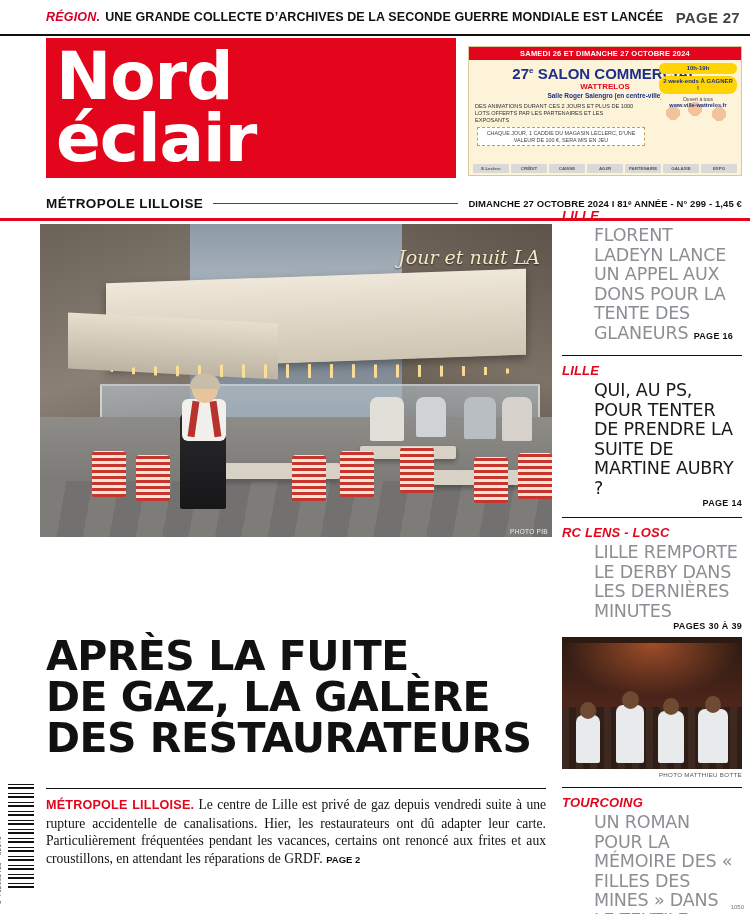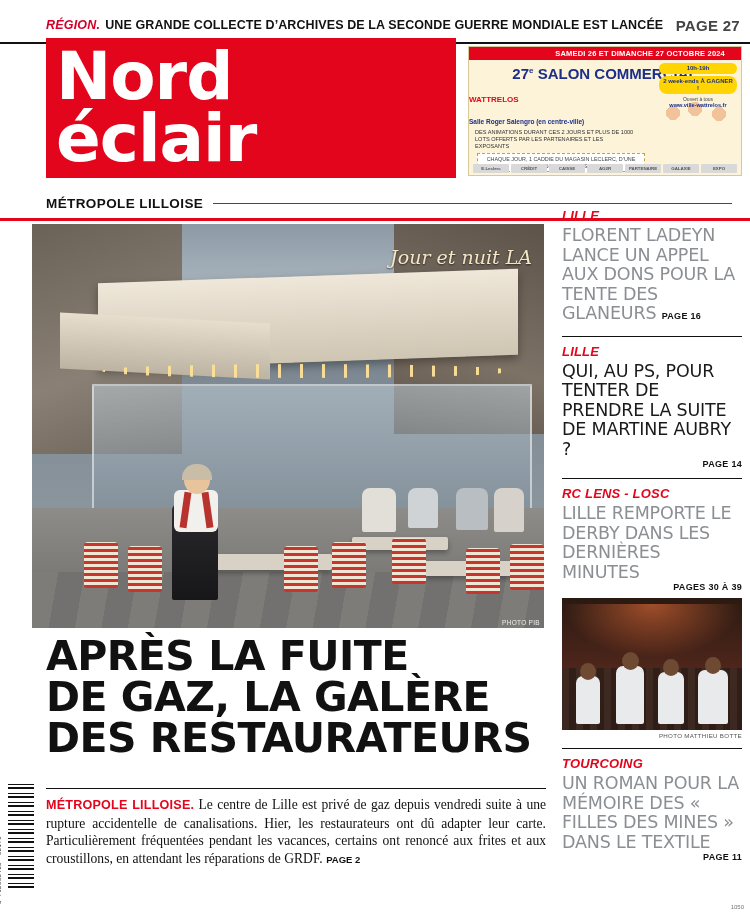--- a/index.html
+++ b/index.html
@@ -11,21 +11,21 @@
     overflow: hidden;
   }
   .page {
     position: relative;
     width: 750px; height: 914px;
     background: #ffffff;
   }
 
   
   .topbar {
-    position: absolute; top: 8px; left: 0; width: 750px; height: 36px;
+    position: absolute; top: 0; left: 0; width: 750px; height: 36px;
     background: #ffffff;
     border-bottom: 2px solid #111;
     display: flex; align-items: center;
     padding: 0 10px 0 46px;
   }
   .topbar .region {
     color: #d4002a; font-weight: bold; font-style: italic;
     font-size: 12.5px; letter-spacing: .2px; margin-right: 5px;
   }
   .topbar .headline {
@@ -68,30 +68,30 @@
     padding: 4px 3px; letter-spacing: -.2px;
   }
 
   
   .ad-top {
     position: absolute; top: 46px; left: 468px; width: 274px; height: 130px;
     background: #fdf3d9; border: 1px solid #d8c89a; overflow: hidden;
   }
   .ad-top .ad-date {
     background: #e3051b; color: #fff; font-size: 7.5px; font-weight: bold;
-    text-align: right; padding: 2px 16px; letter-spacing: .2px;
+    text-align: center; padding: 2px 16px; letter-spacing: .2px;
   }
   .ad-top .ad-title {
     color: #1b2f8a; font-weight: bold; font-size: 15px; text-align: center;
     margin-top: 3px; line-height: 15px;
   }
   .ad-top .ad-title sup { font-size: 8px; }
   .ad-top .ad-sub {
-    color: #e3051b; font-weight: bold; font-size: 8px; text-align: left;
-    margin-top: 14px;
+    color: #e3051b; font-weight: bold; font-size: 8px; text-align: center;
+    margin-top: 1px;
   }
   .ad-top .ad-body {
     font-size: 5.6px; color: #333; text-align: center; line-height: 7px;
     margin-top: 4px; padding: 0 6px;
   }
   .ad-top .ad-coupon {
     margin: 3px 8px 0 8px; background: #fff; border: 1px dashed #c6a23a;
     font-size: 5.4px; color: #444; line-height: 6.5px; text-align: center;
     padding: 2px;
   }
@@ -139,21 +139,21 @@
     color: #111; font-size: 9.5px; font-weight: bold; letter-spacing: .1px;
     white-space: nowrap;
   }
   .hrule-red {
     position: absolute; top: 218px; left: 0; width: 750px; height: 3px;
     background: #e3051b;
   }
 
   
   .main-photo {
-    position: absolute; top: 224px; left: 32px; width: 512px; height: 404px;
+    position: absolute; top: 224px; left: 40px; width: 512px; height: 313px;
     overflow: hidden;
     background: linear-gradient(#6f7b86, #96a0a8);
   }
   .ph-sky {
     position: absolute; top: 0; left: 0; width: 100%; height: 120px;
     background: linear-gradient(#8d9aa6, #c3ccd2);
   }
   .ph-building-l {
     position: absolute; top: 0; left: 0; width: 150px; height: 230px;
     background: linear-gradient(160deg, #6a6257, #8a8075 60%, #6d6459);
@@ -289,20 +289,21 @@
   .rail { position: absolute; top: 208px; left: 562px; width: 180px; }
   .rail-div { height: 1px; background: #111; margin: 9px 0 7px 0; }
   .kicker {
     color: #e3051b; font-weight: bold; font-style: italic;
     font-size: 13px; letter-spacing: .2px; margin-bottom: 3px;
   }
   .rail-head {
     font-family: "DejaVu Sans", sans-serif;
     color: #8b8f93; font-size: 17.5px; line-height: 19.5px;
     letter-spacing: -.2px;
+    margin-left: 32px;
   }
   .rail-head.dark { color: #1a1a1a; }
   .rail-page {
     font-size: 9px; font-weight: bold; color: #111; letter-spacing: .3px;
   }
   .rail-page.right { text-align: right; }
   .rail-head .inline-pg {
     font-size: 9px; font-weight: bold; color: #111; letter-spacing: .3px;
     font-family: "Liberation Sans", sans-serif;
   }
@@ -379,20 +380,21 @@
       <span>AG2R</span>
       <span>PARTENAIRE</span>
       <span>GALAXIE</span>
       <span>EXPO</span>
     </div>
   </div>
 
   <div class="metroline">
     <span class="metro">MÉTROPOLE LILLOISE</span>
     <span class="rule"></span>
+    <span class="issue">DIMANCHE 27 OCTOBRE 2024 I 81ᵉ ANNÉE - N° 299 - 1,45 €</span>
   </div>
   <div class="hrule-red"></div>
 
   <div class="main-photo">
     <div class="ph-sky"></div>
     <div class="ph-building-l"></div>
     <div class="ph-building-r"></div>
     <div class="ph-sign">Jour et nuit   LA</div>
     <div class="ph-awning"></div>
     <div class="ph-awning2"></div>

